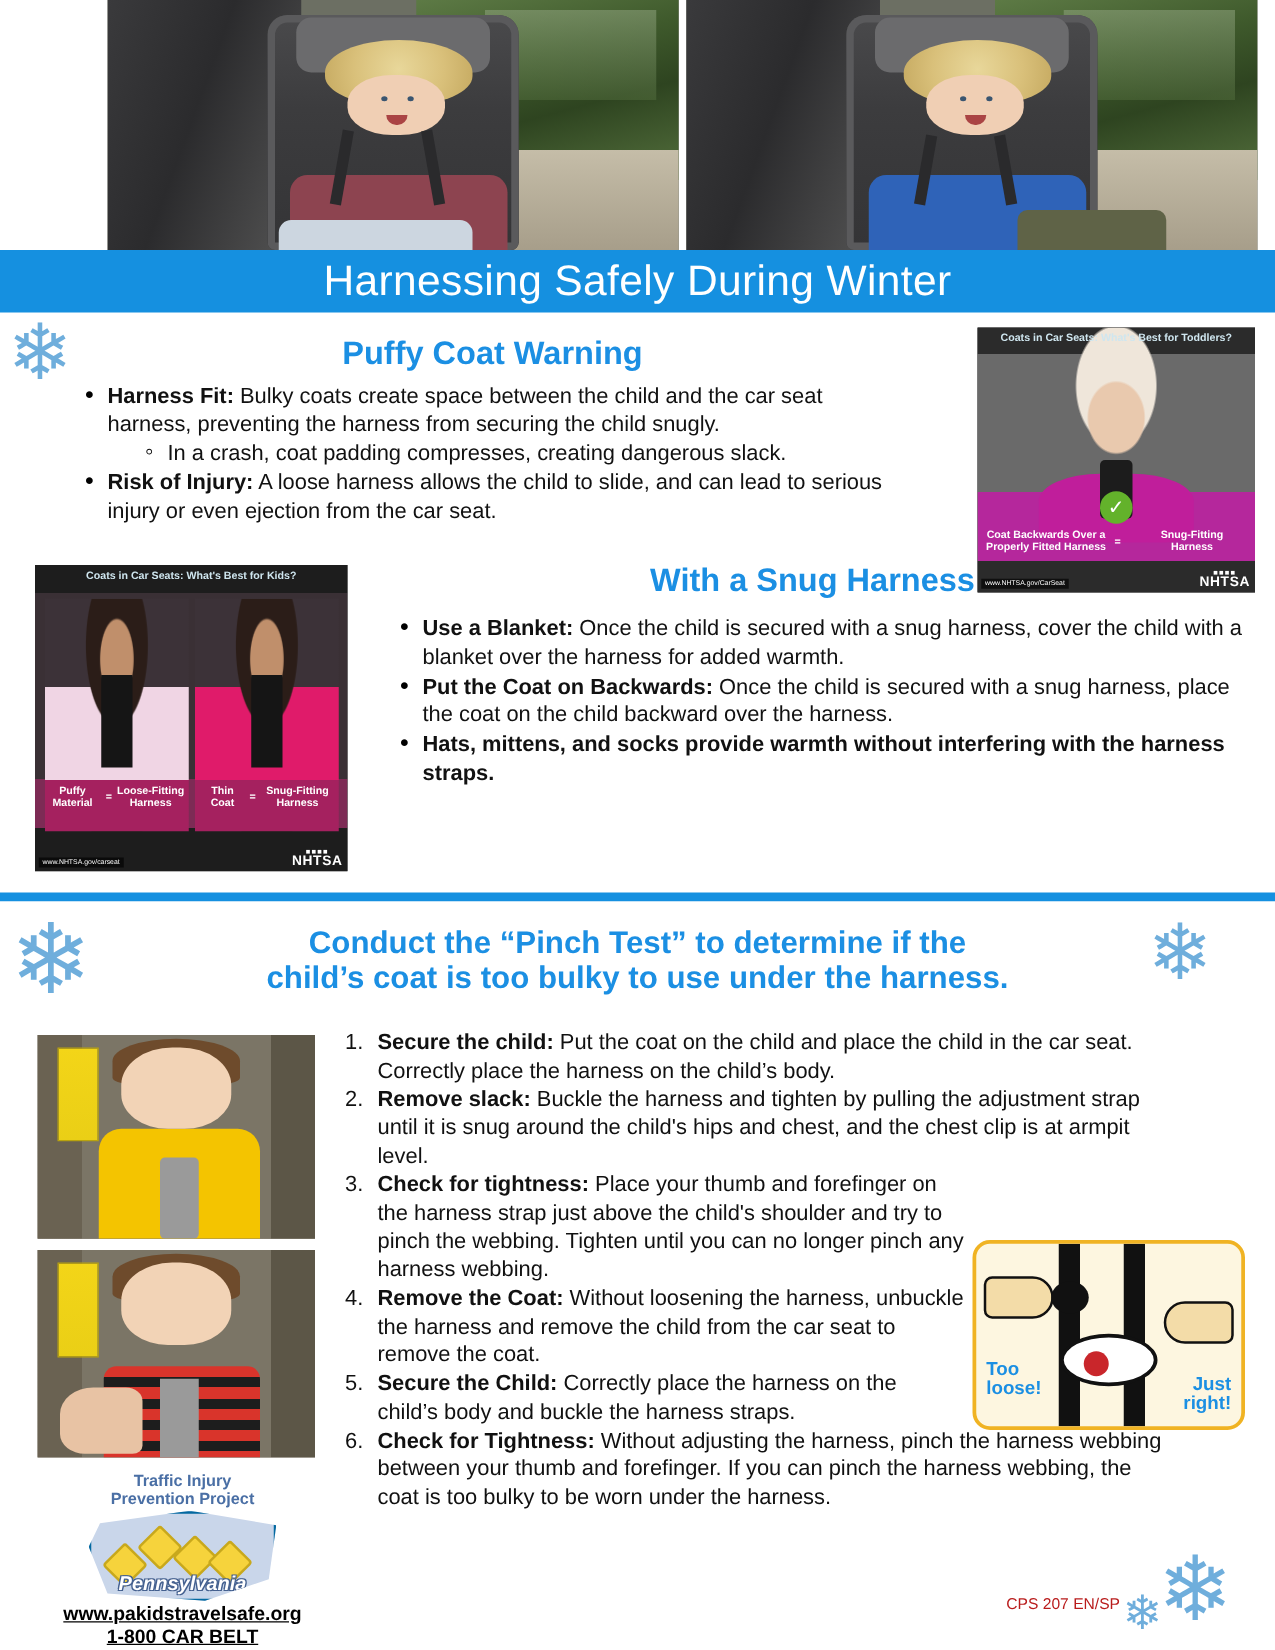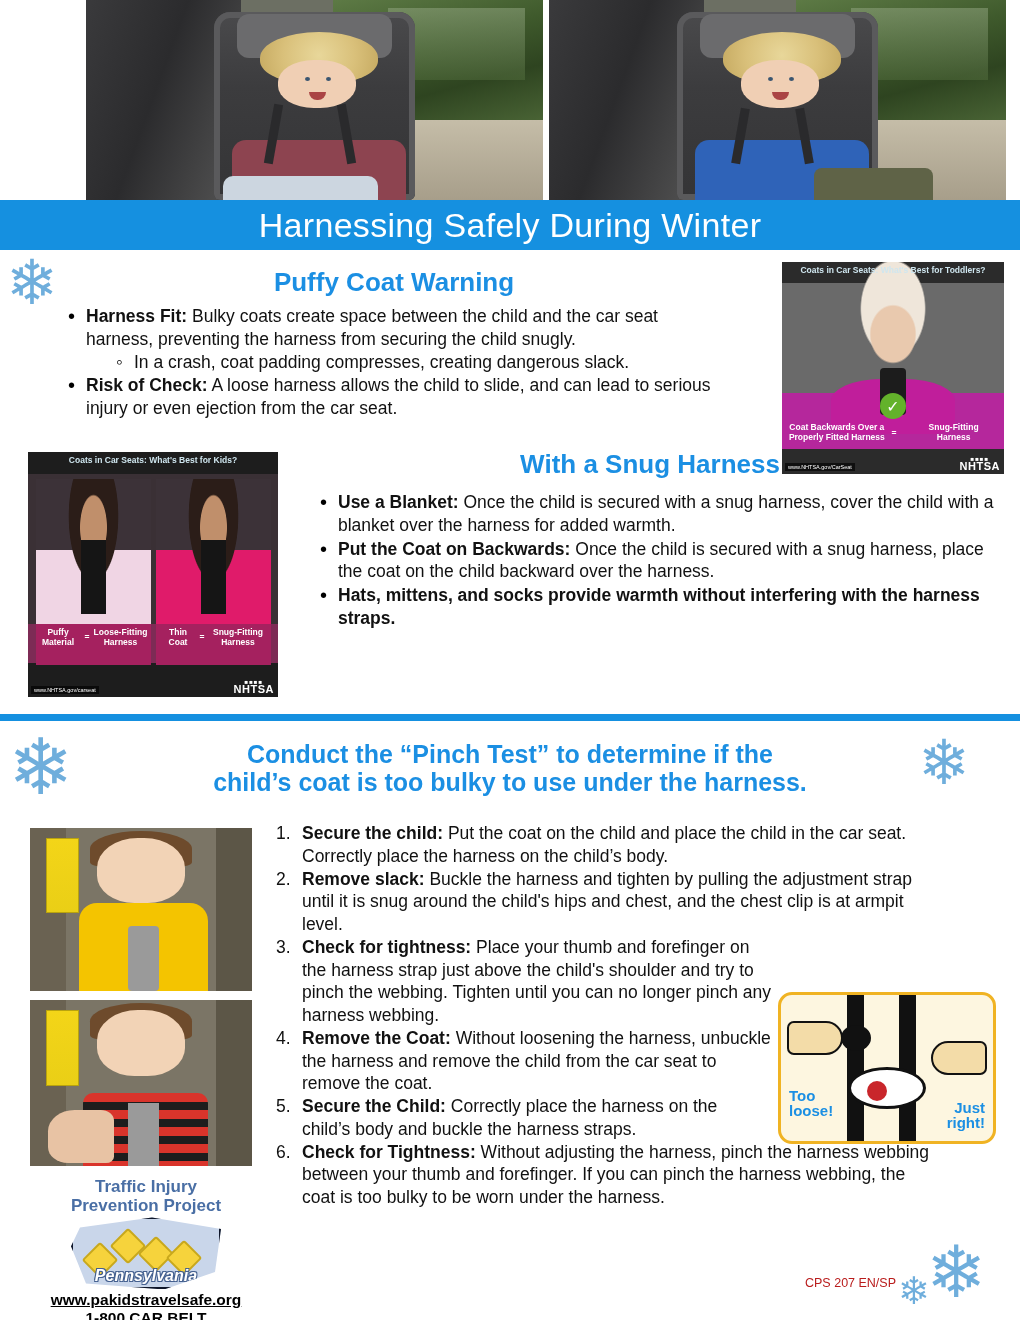--- a/index.html
+++ b/index.html
@@ -107,23 +107,23 @@
   .plabel { position:absolute; color:#1B8FE3; font-weight:bold; font-size:15px; line-height:1.05; }
 
   
   .divider { position:absolute; left:0; width:1020px; height:7px; background:#1590E0; }
 
   
   .snow { position:absolute; color:#6FAEDC; line-height:1; user-select:none; }
 
   
   .palogo { position:absolute; }
-  .pa-text { color:#4a6fa5; font-size:17px; font-weight:bold; text-align:center; line-height:1.1; }
+  .pa-text { color:#4a6fa5; font-size:13px; font-weight:bold; text-align:center; line-height:1.1; }
   .pa-shape { position:relative; width:150px; height:72px; margin:2px auto 0;
-              background:#c9d6ea; border:2px solid #0f172a;
+              background:#c9d6ea; border:2px solid #0369a1;
               clip-path: polygon(6% 14%, 54% 0%, 100% 16%, 96% 76%, 62% 100%, 10% 92%, 0% 40%); }
   .pa-diamond { position:absolute; width:26px; height:26px; background:#F6D33C;
                 border:2px solid #c8a81c; transform:rotate(45deg); border-radius:3px; }
   .pa-word { position:absolute; left:0; right:0; bottom:2px; text-align:center;
              color:#fff; font-size:16px; font-weight:bold; font-style:italic;
              text-shadow:1px 1px 0 #44608f, -1px 1px 0 #44608f, 1px -1px 0 #44608f, -1px -1px 0 #44608f; }
   .pa-url { text-align:center; font-size:15.5px; font-weight:bold; color:#000;
             text-decoration:underline; margin-top:2px; }
   .pa-phone { text-align:center; font-size:15.5px; font-weight:bold; color:#000;
               text-decoration:underline; }
@@ -190,21 +190,21 @@
     <div class="blue-head" style="font-size:26px; margin-bottom:8px;">Puffy Coat Warning</div>
 
     <ul class="bul body-txt">
       <li>
         <b>Harness Fit:</b><span> Bulky coats create space between the child and the car seat harness, preventing the harness from securing the child snugly.</span>
         <ul class="sub">
           <li>In a crash, coat padding compresses, creating dangerous slack.</li>
         </ul>
       </li>
       <li>
-        <b>Risk of Check:</b><span> A loose harness allows the child to slide, and can lead to serious injury or even ejection from the car seat.</span>
+        <b>Risk of Injury:</b><span> A loose harness allows the child to slide, and can lead to serious injury or even ejection from the car seat.</span>
       </li>
     </ul>
   </div>
 
   <div class="nhtsa" style="left:782px; top:262px; width:222px; height:212px;">
     <div style="position:absolute; inset:0; background:
          radial-gradient(ellipse at 50% 34%, #e9c9ae 0 14%, transparent 15%),
          radial-gradient(ellipse at 50% 22%, #efe6da 0 20%, transparent 21%),
          linear-gradient(180deg,#2b2b2b 0 10%, #6a6a6a 10% 62%, #b5279c 62% 88%, #2b2b2b 88% 100%);"></div>
     <div style="position:absolute; left:22%; top:55%; width:56%; height:26%; background:#C01E9B; border-radius:40% 40% 20% 20%;"></div>

